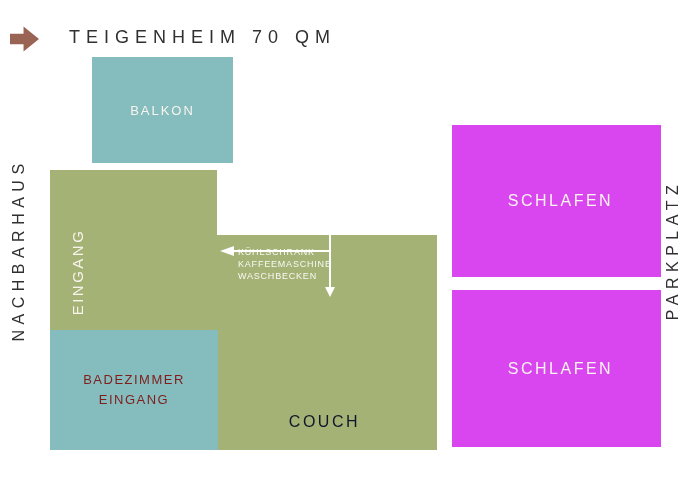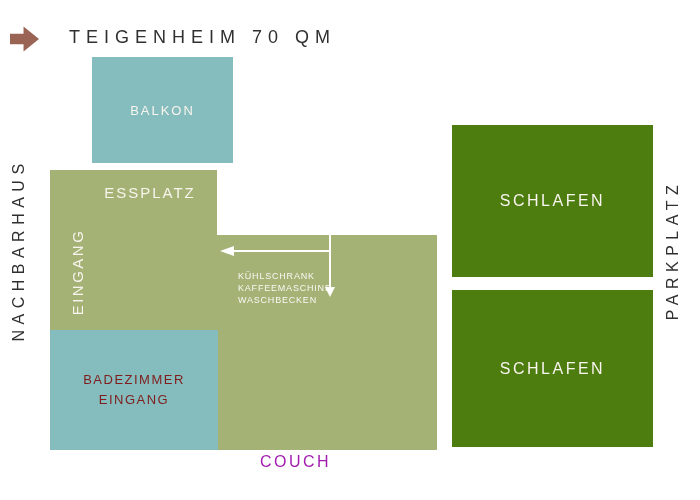--- a/index.html
+++ b/index.html
@@ -32,21 +32,21 @@
   .room {
     display: flex;
     align-items: center;
     justify-content: center;
     flex-direction: column;
     color: #f8f4ee;
     text-align: center;
   }
   .teal  { background: #85bcbd; }
   .olive { background: #a5b275; }
-  .rust  { background: #4d7c0f; }
+  .rust  { background: #d946ef; padding-left: 8px; }
 
   .balkon       { left: 72px;  top: 57px;  width: 141px; height: 106px; margin-left: 20px; }
   .green-column { left: 50px;  top: 170px; width: 167px; height: 280px; }
   .green-ext    { left: 217px; top: 235px; width: 220px; height: 215px; }
   .badezimmer   { left: 50px;  top: 330px; width: 168px; height: 120px; }
   .schlafen-top    { left: 452px; top: 125px; width: 201px; height: 152px; }
   .schlafen-bottom { left: 452px; top: 290px; width: 201px; height: 157px; }
 
   .room-label-sm { font-size: 13px; letter-spacing: 2px; }
   .room-label-lg { font-size: 16px; letter-spacing: 2.5px; }
@@ -60,29 +60,29 @@
   }
   .eingang-label {
     left: 77px; top: 272px;
     transform: translate(-50%, -50%) rotate(-90deg);
     color: #f8f4ee;
     font-size: 15px; letter-spacing: 2.5px;
     white-space: nowrap;
   }
   .couch-label {
     left: 260px; top: 413px; width: 100px;
-    text-align: left;
-    color: #a21caf;
-    font-size: 16px; letter-spacing: 2.5px; margin-top: 40px;
+    text-align: right;
+    color: #0f172a;
+    font-size: 16px; letter-spacing: 2.5px;
   }
 
   
   .kitchen-arrows { left: 208px; top: 233px; width: 140px; height: 70px; }
   .kitchen-text {
-    left: 238px; top: 270px;
+    left: 238px; top: 246px;
     color: rgba(255,255,255,0.92);
     font-size: 9px;
     letter-spacing: 0.8px;
     line-height: 12px;
     white-space: nowrap;
   }
 
   
   .side-label {
     color: #303030;
@@ -114,21 +114,20 @@
   </svg>
   <div class="abs title">TEIGENHEIM 70 QM</div>
 
   <div class="abs room olive green-column"></div>
   <div class="abs room olive green-ext"></div>
 
   <div class="abs room teal balkon">
     <span class="room-label-sm">BALKON</span>
   </div>
 
-  <div class="abs essplatz-label">ESSPLATZ</div>
   <div class="abs eingang-label">EINGANG</div>
 
   <div class="abs room teal badezimmer">
     <span class="line">BADEZIMMER</span>
     <span class="line">EINGANG</span>
   </div>
 
   <div class="abs couch-label">COUCH</div>
 
   <svg class="abs kitchen-arrows" viewBox="0 0 140 70" aria-hidden="true">

